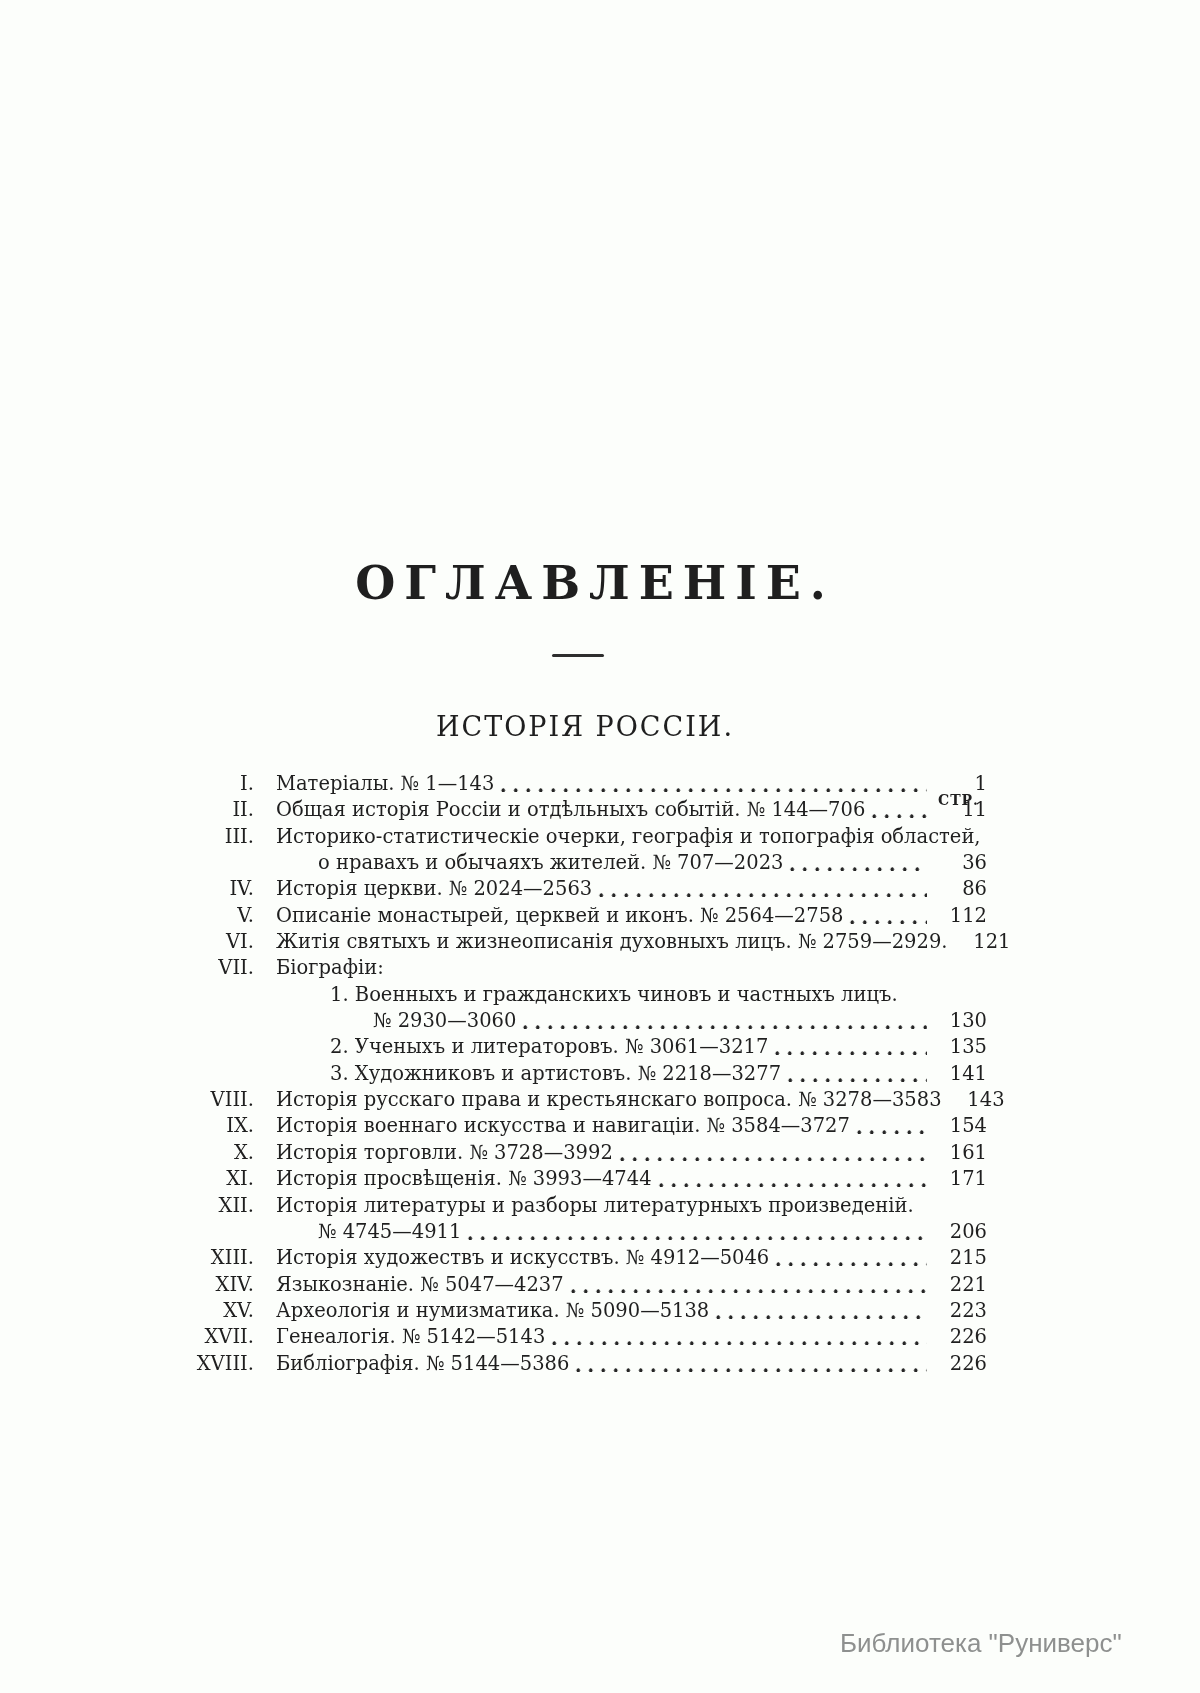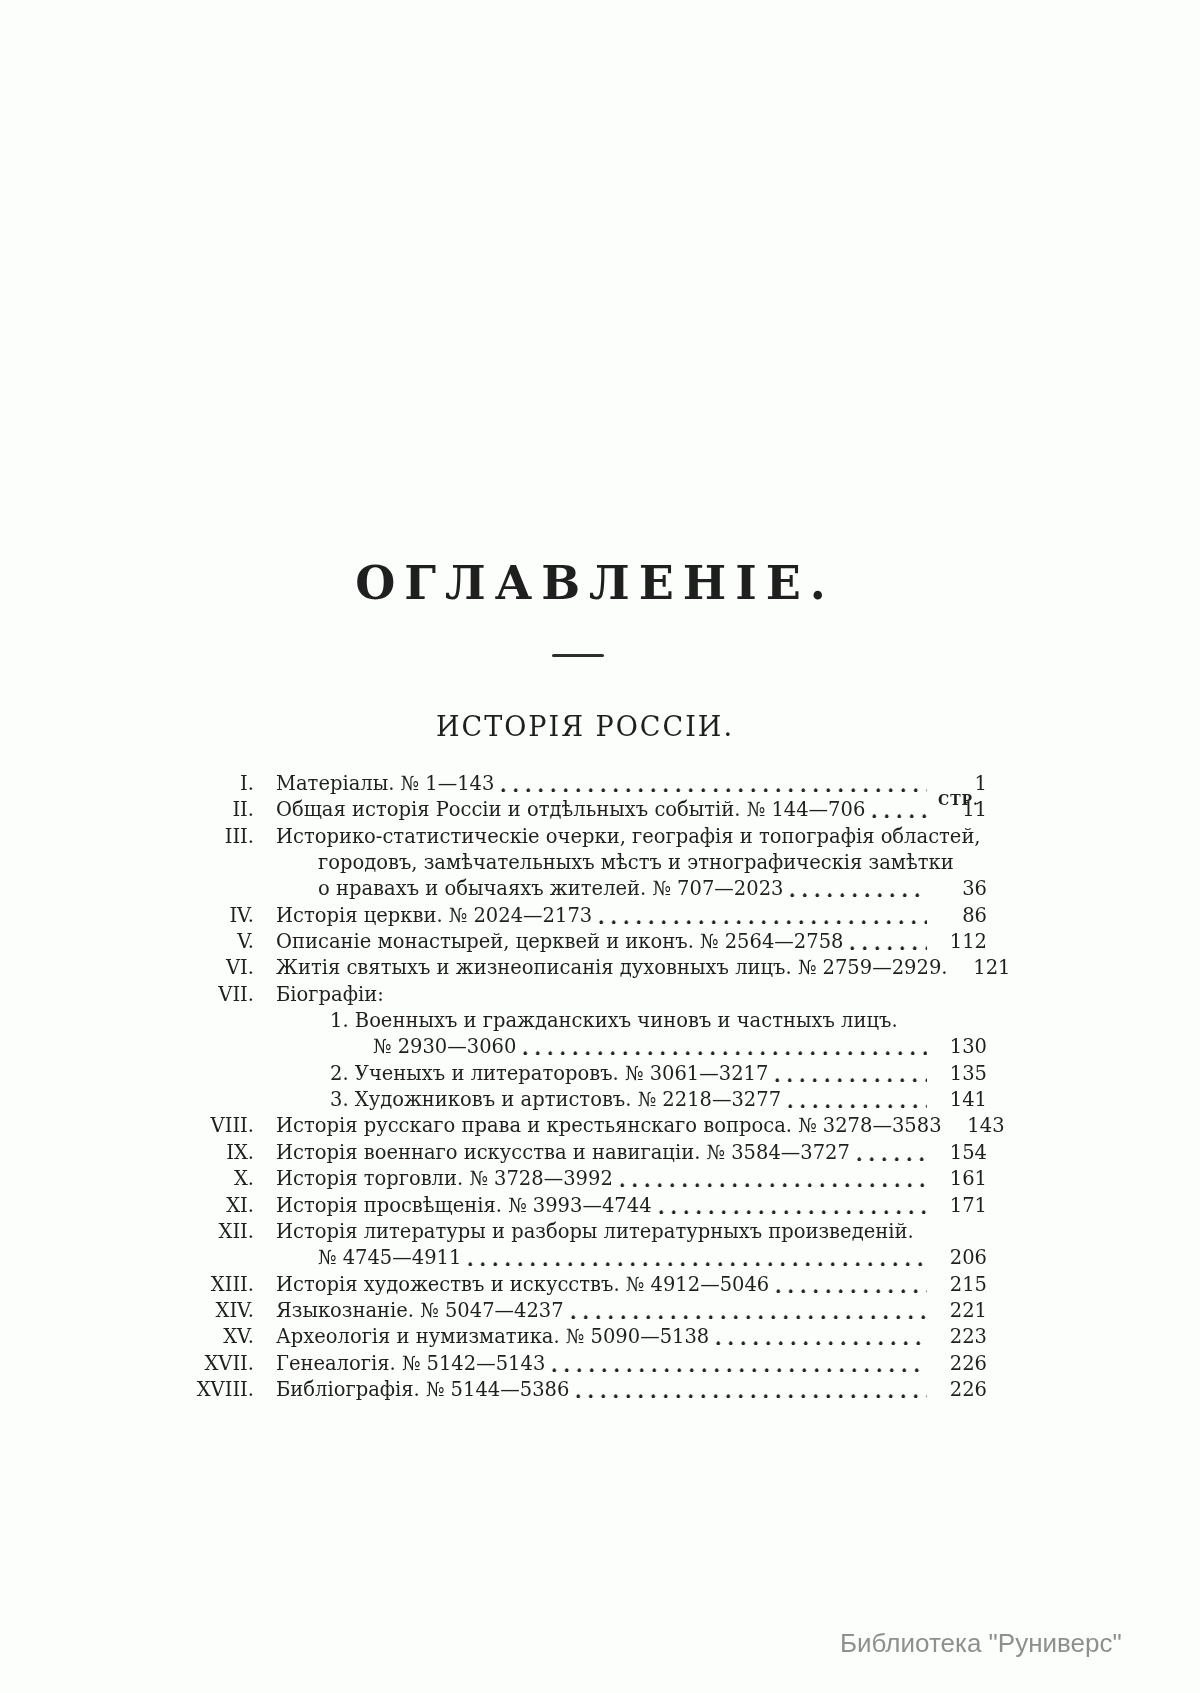--- a/index.html
+++ b/index.html
@@ -130,33 +130,27 @@
     <span class="pg">11</span>
   </div>
       <div class="row ind-0">
     <span class="num">III.</span>
     <span class="txt">Историко-статистическіе очерки, географія и топографія областей,</span>
     <span class="leader hidden"></span>
     <span class="pg"></span>
   </div>
       <div class="row ind-1">
     <span class="num"></span>
-    <span class="txt">городовъ, замѣчательныхъ мѣстъ и этнографическія замѣтки</span>
-    <span class="leader hidden"></span>
-    <span class="pg"></span>
-  </div>
-      <div class="row ind-1">
-    <span class="num"></span>
     <span class="txt">о нравахъ и обычаяхъ жителей. № 707—2023</span>
     <span class="leader"></span>
     <span class="pg">36</span>
   </div>
       <div class="row ind-0">
     <span class="num">IV.</span>
-    <span class="txt">Исторія церкви. № 2024—2173</span>
+    <span class="txt">Исторія церкви. № 2024—2563</span>
     <span class="leader"></span>
     <span class="pg">86</span>
   </div>
       <div class="row ind-0">
     <span class="num">V.</span>
     <span class="txt">Описаніе монастырей, церквей и иконъ. № 2564—2758</span>
     <span class="leader"></span>
     <span class="pg">112</span>
   </div>
       <div class="row ind-0">

